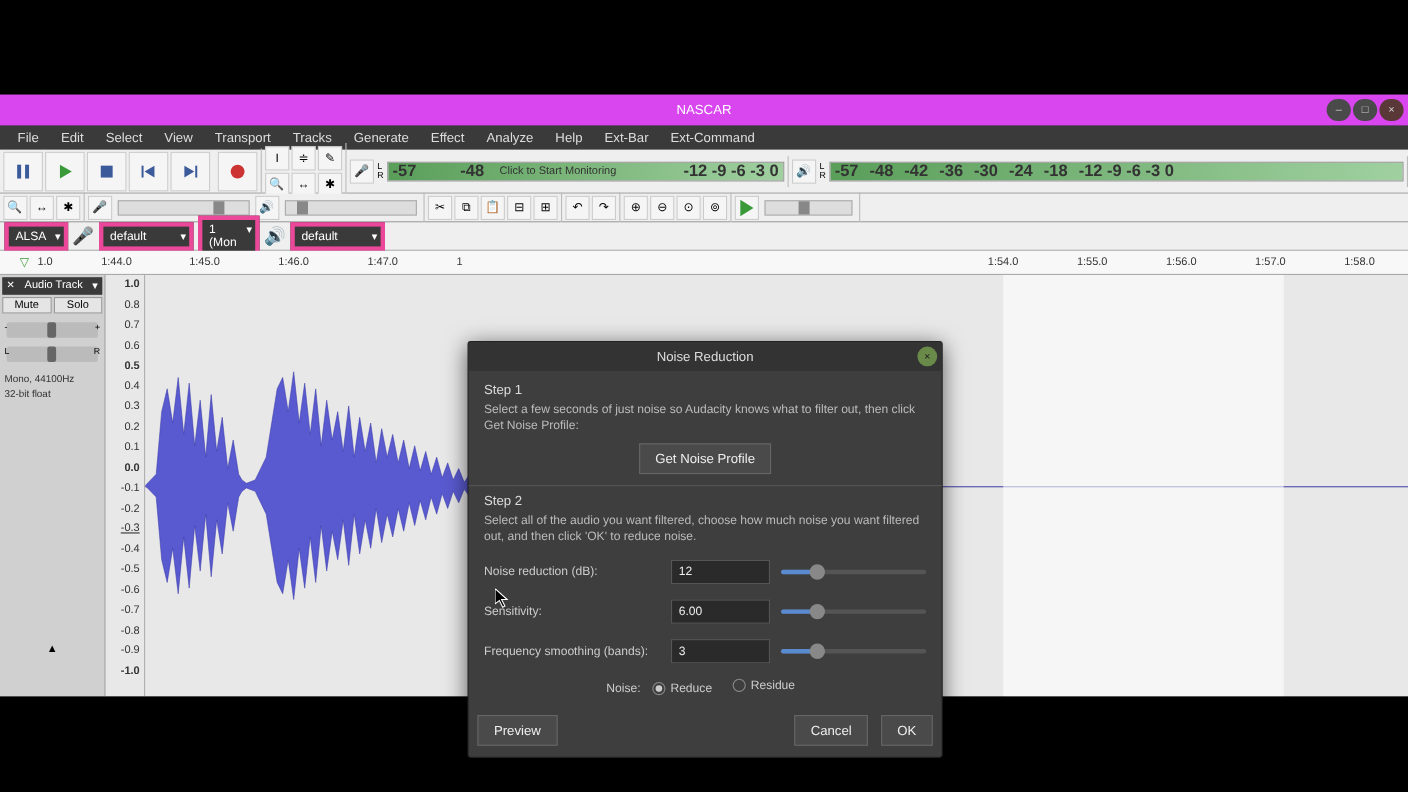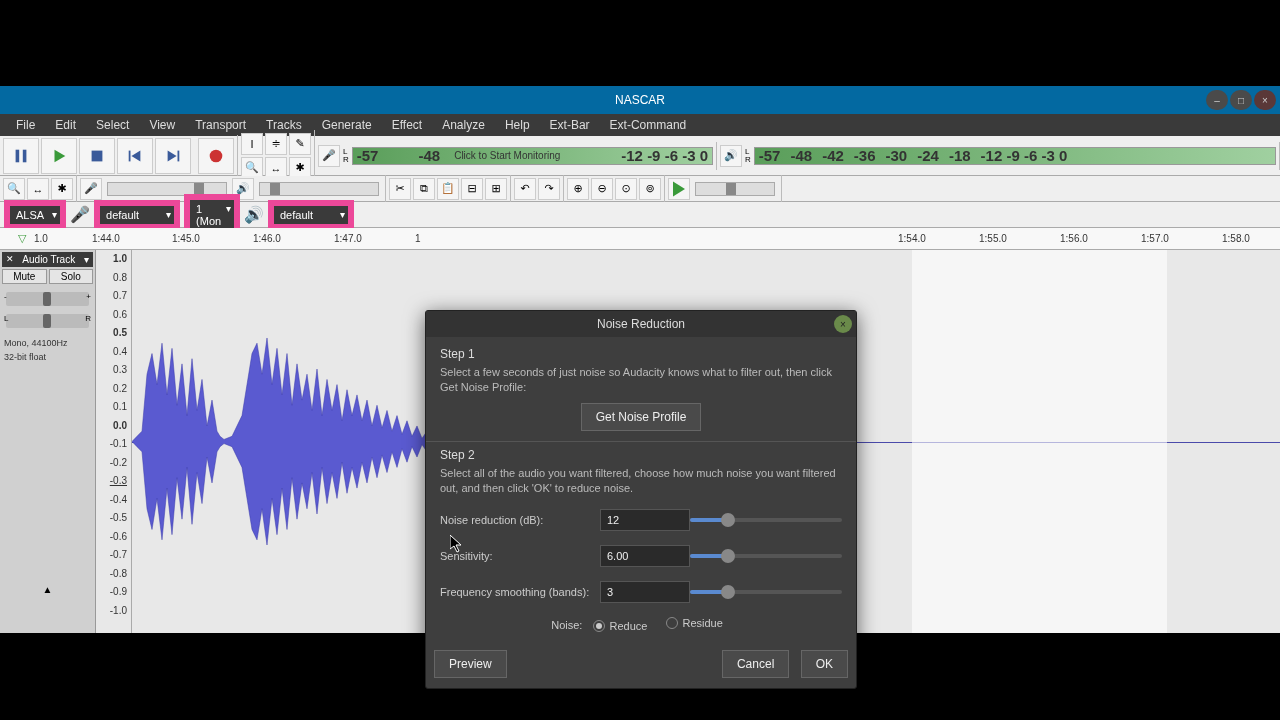--- a/index.html
+++ b/index.html
@@ -1,36 +1,36 @@
 <!DOCTYPE html>
 <html><head>
 <meta charset="utf-8">
 <style>
 * { margin: 0; padding: 0; box-sizing: border-box; font-family: "Segoe UI", Arial, sans-serif; }
 body { background: #000; width: 1280px; height: 720px; overflow: hidden; position: relative; }
 .app-window { position: absolute; left: 0; top: 86px; width: 1280px; height: 547px; background: #2e2e2e; display: flex; flex-direction: column; }
-.title-bar { height: 28px; background: #0369a1; display: flex; align-items: center; justify-content: center; position: relative; }
+.title-bar { height: 28px; background: #d946ef; display: flex; align-items: center; justify-content: center; position: relative; }
 .title-bar-text { color: #fff; font-size: 12px; }
 .win-btns { position: absolute; right: 4px; display: flex; gap: 2px; }
 .win-btn { width: 22px; height: 20px; background: #4a4a4a; border-radius: 10px; display: flex; align-items: center; justify-content: center; color: #ccc; font-size: 10px; cursor: pointer; }
 .win-btn.close { background: #5a3838; }
 .menu-bar { height: 22px; background: #3a3a3a; display: flex; align-items: center; padding-left: 6px; }
 .menu-item { color: #ddd; font-size: 12px; padding: 2px 10px; cursor: pointer; }
 .toolbar-row { display: flex; background: #efefef; border-bottom: 1px solid #aaa; align-items: center; }
 .tb-group { display: flex; border-right: 1px solid #bbb; padding: 2px; align-items: center; }
 .tb-btn { width: 36px; height: 36px; background: #f5f5f5; border: 1px solid #ccc; margin: 1px; display: flex; align-items: center; justify-content: center; cursor: pointer; font-size: 14px; }
 .tb-btn.sm { width: 22px; height: 22px; font-size: 11px; }
 .tb-btn svg { width: 18px; height: 18px; }
 .meter { height: 18px; flex: 1; background: linear-gradient(to right, #5a9e5a 0%, #a0d0a0 100%); display: flex; align-items: center; font-size: 10px; color: #333; padding: 0 4px; gap: 10px; position: relative; border: 1px solid #999; margin: 1px; }
 .meter-text { white-space: nowrap; }
 .meter-tick { font-size: 15px; font-weight: bold; }
 .slider-mini { width: 120px; height: 14px; background: #ddd; position: relative; margin: 0 4px; border: 1px solid #aaa; }
 .slider-mini .thumb { position: absolute; width: 10px; height: 12px; background: #888; top: 0; }
 .device-bar { height: 26px; background: #efefef; border-bottom: 1px solid #aaa; display: flex; align-items: center; padding: 0 4px; gap: 4px; }
-.combo { background: #3a3a3a; color: #fff; border: 6px solid #ec4899; font-size: 11px; padding: 3px 16px 3px 6px; position: relative; cursor: pointer; }
+.combo { background: #3a3a3a; color: #fff; border: 4px solid #ec4899; font-size: 11px; padding: 3px 16px 3px 6px; position: relative; cursor: pointer; }
 .combo::after { content: "▾"; position: absolute; right: 3px; top: 3px; font-size: 10px; }
 .timeline { height: 22px; background: #f8f8f8; border-bottom: 1px solid #aaa; display: flex; align-items: center; font-size: 11px; color: #333; position: relative; }
 .tl-tick { position: absolute; font-size: 10px; }
 .content { flex: 1; display: flex; background: #c8c8c8; overflow: hidden; }
 .track-head { width: 96px; background: #d0d0d0; border-right: 1px solid #999; padding: 2px; font-size: 10px; }
 .track-title { background: #3a3a3a; color: #fff; padding: 2px 4px; display: flex; justify-content: space-between; cursor: pointer; }
 .track-btns { display: flex; gap: 2px; margin-top: 2px; }
 .track-btn { flex: 1; background: #e5e5e5; border: 1px solid #999; font-size: 10px; padding: 1px 0; text-align: center; cursor: pointer; }
 .track-slider { height: 14px; margin: 8px 4px; background: #bbb; position: relative; border-radius: 2px; }
 .track-slider .thumb { position: absolute; width: 8px; height: 14px; background: #666; left: 44%; border-radius: 2px; }
@@ -44,21 +44,21 @@
 
 .dialog { position: absolute; left: 425px; top: 310px; width: 432px; background: #3e3e3e; border: 1px solid #222; border-radius: 3px; box-shadow: 0 4px 20px rgba(0,0,0,0.6); color: #ccc; font-size: 12px; }
 .dlg-title { height: 26px; background: #333; display: flex; align-items: center; justify-content: center; position: relative; font-size: 12px; color: #ddd; }
 .dlg-close { position: absolute; right: 4px; width: 18px; height: 18px; background: #6a8a4a; border-radius: 9px; display: flex; align-items: center; justify-content: center; color: #222; font-size: 10px; cursor: pointer; }
 .dlg-body { padding: 8px 14px; }
 .dlg-step { margin: 2px 0 4px; color: #ddd; }
 .dlg-desc { font-size: 11px; color: #bbb; line-height: 1.35; margin-bottom: 8px; }
 .dlg-center { text-align: center; margin: 4px 0 10px; }
 .dlg-btn { background: #4a4a4a; border: 1px solid #666; color: #eee; padding: 6px 14px; font-size: 12px; cursor: pointer; }
 .dlg-hr { border-top: 1px solid #555; margin: 6px -14px; }
-.dlg-row { display: flex; align-items: center; margin: 14px 0; }
+.dlg-row { display: flex; align-items: center; margin: 14px 0; gap: 10px; }
 .dlg-label { width: 160px; font-size: 11px; }
 .dlg-input { width: 90px; background: #2a2a2a; border: 1px solid #555; color: #eee; padding: 4px 6px; font-size: 11px; }
 .dlg-slider { flex: 1; height: 4px; background: #555; position: relative; border-radius: 2px; }
 .dlg-slider .fill { position: absolute; left: 0; top: 0; bottom: 0; background: #5a8ad0; border-radius: 2px; }
 .dlg-slider .knob { position: absolute; width: 14px; height: 14px; background: #888; border-radius: 7px; top: -5px; transform: translateX(-50%); cursor: pointer; }
 .radio-row { text-align: center; margin: 10px 0; font-size: 11px; }
 .radio { display: inline-flex; align-items: center; margin: 0 8px; cursor: pointer; }
 .radio-dot { width: 12px; height: 12px; border: 1px solid #888; border-radius: 6px; margin-right: 4px; display: inline-flex; align-items: center; justify-content: center; }
 .radio-dot.on::after { content: ""; width: 6px; height: 6px; background: #ccc; border-radius: 3px; }
 .dlg-footer { display: flex; justify-content: space-between; padding: 0 8px 10px; }
@@ -275,21 +275,21 @@
         <span class="ruler-label" style="top: 169.5px; font-weight: bold;">0.0</span>
         <span class="ruler-label" style="top: 188px;">-0.1</span>
         <span class="ruler-label" style="top: 206.5px;">-0.2</span>
         <span class="ruler-label" style="top: 225px; text-decoration: underline;">-0.3</span>
         <span class="ruler-label" style="top: 243.5px;">-0.4</span>
         <span class="ruler-label" style="top: 262px; font-weight: normal;">-0.5</span>
         <span class="ruler-label" style="top: 280.5px;">-0.6</span>
         <span class="ruler-label" style="top: 299px;">-0.7</span>
         <span class="ruler-label" style="top: 317.5px;">-0.8</span>
         <span class="ruler-label" style="top: 336px;">-0.9</span>
-        <span class="ruler-label" style="top: 354.5px; font-weight: normal;">-1.0</span>
+        <span class="ruler-label" style="top: 354.5px; font-weight: bold;">-1.0</span>
       </div>
     <div class="wave-area">
       <div class="wav-zero"></div>
       <svg class="wave-svg" viewBox="0 0 300 370" preserveAspectRatio="none">
         <g fill="#5a5ad0" stroke="#3a3aaa" stroke-width="0.5">
         <path d="M0,185 L5,180 L10,175 L15,120 L20,100 L25,130 L30,90 L35,140 L40,95 L45,150 L50,110 L55,160 L60,105 L65,155 L70,125 L75,170 L80,145 L85,175 L88,180 L92,183 L100,180 L110,160 L120,100 L125,90 L130,120 L135,85 L140,130 L145,95 L150,140 L155,100 L160,150 L165,110 L170,145 L175,120 L180,155 L185,115 L190,160 L195,125 L200,155 L205,130 L210,165 L215,135 L220,160 L225,140 L230,165 L235,145 L240,170 L245,150 L250,172 L255,155 L260,175 L265,160 L270,178 L275,165 L280,180 L285,170 L290,182 L295,175 L300,184 L300,186 L295,195 L290,188 L285,200 L280,190 L275,205 L270,192 L265,210 L260,195 L255,215 L250,198 L245,220 L240,200 L235,225 L230,205 L225,230 L220,210 L215,235 L210,205 L205,240 L200,215 L195,245 L190,210 L185,255 L180,215 L175,250 L170,225 L165,260 L160,220 L155,270 L150,230 L145,275 L140,240 L135,285 L130,250 L125,280 L120,270 L110,210 L100,190 L92,187 L88,190 L85,195 L80,225 L75,200 L70,245 L65,215 L60,265 L55,210 L50,260 L45,220 L40,275 L35,230 L30,280 L25,240 L20,270 L15,250 L10,195 L5,190 L0,185 Z"></path>
         </g>
       </svg>
       <div class="selection" style="left:780px;width:255px"></div>
     </div>

